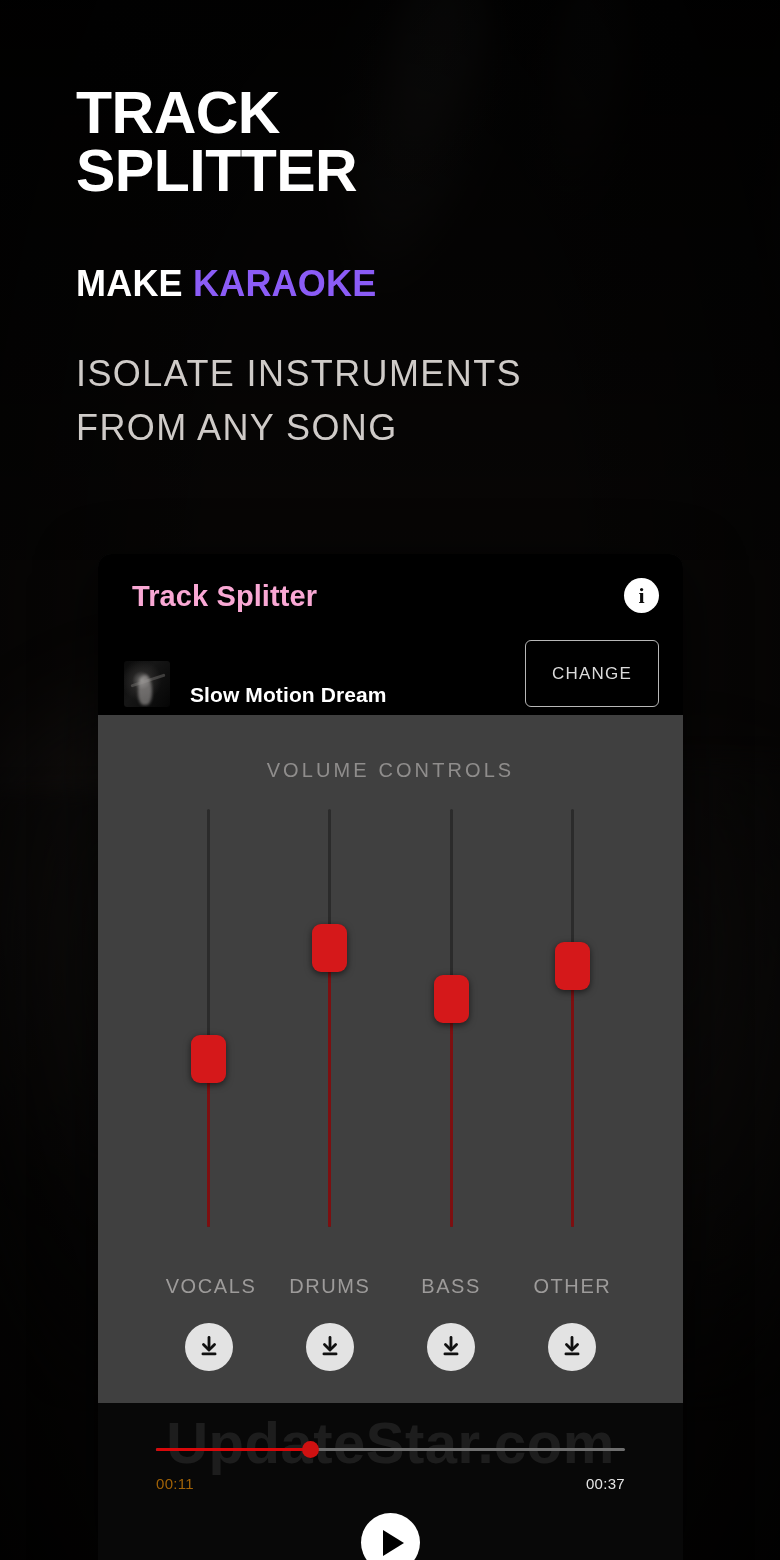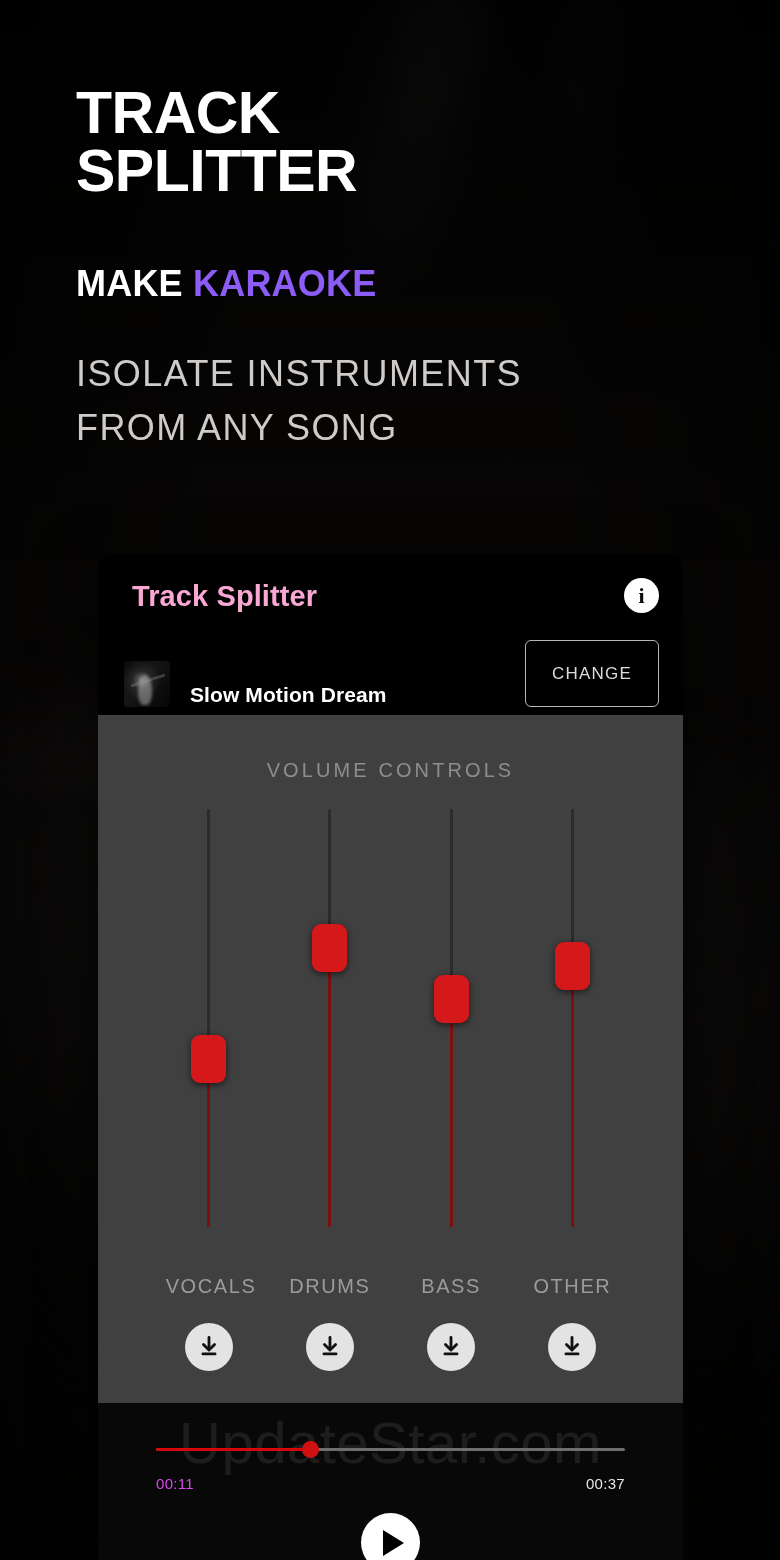--- a/index.html
+++ b/index.html
@@ -158,33 +158,33 @@
   .dl-btn {
     width:48px; height:48px; border-radius:50%; background:#e3e3e3;
     display:flex; align-items:center; justify-content:center; cursor:pointer;
   }
   .dl-btn svg { display:block; }
 
   
   .player { background:#080808; height:157px; position:relative; }
   .watermark {
     position:absolute; left:0; right:0; top:6px; text-align:center;
-    font-size:58px; font-weight:400; color:rgba(255,255,255,.085);
+    font-size:58px; font-weight:700; color:rgba(255,255,255,.085);
     letter-spacing:.5px; pointer-events:none; white-space:nowrap;
   }
   .seek {
     position:absolute; left:58px; right:58px; top:45px; height:3px;
     background:#6e6e6e; border-radius:2px; cursor:pointer;
   }
   .seek .prog { position:absolute; left:0; top:0; height:3px; background:#d8080a; border-radius:2px; }
   .seek .knob {
     position:absolute; top:50%; width:17px; height:17px; margin-top:-8.5px; margin-left:-8.5px;
     border-radius:50%; background:#cf1111; cursor:grab;
   }
-  .time-l { position:absolute; left:58px; top:72px; color:#d946ef; font-size:15px; letter-spacing:.3px; }
+  .time-l { position:absolute; left:58px; top:72px; color:#a16207; font-size:15px; letter-spacing:.3px; }
   .time-r { position:absolute; right:58px; top:72px; color:#e5e5e5; font-size:15px; letter-spacing:.3px; }
   .play-btn {
     position:absolute; left:50%; top:110px; width:59px; height:59px; margin-left:-29.5px;
     border-radius:50%; background:#fff; cursor:pointer;
     display:flex; align-items:center; justify-content:center;
   }
   .play-btn .tri {
     width:0; height:0; margin-left:6px;
     border-left:21px solid #000; border-top:13px solid transparent; border-bottom:13px solid transparent;
   }

